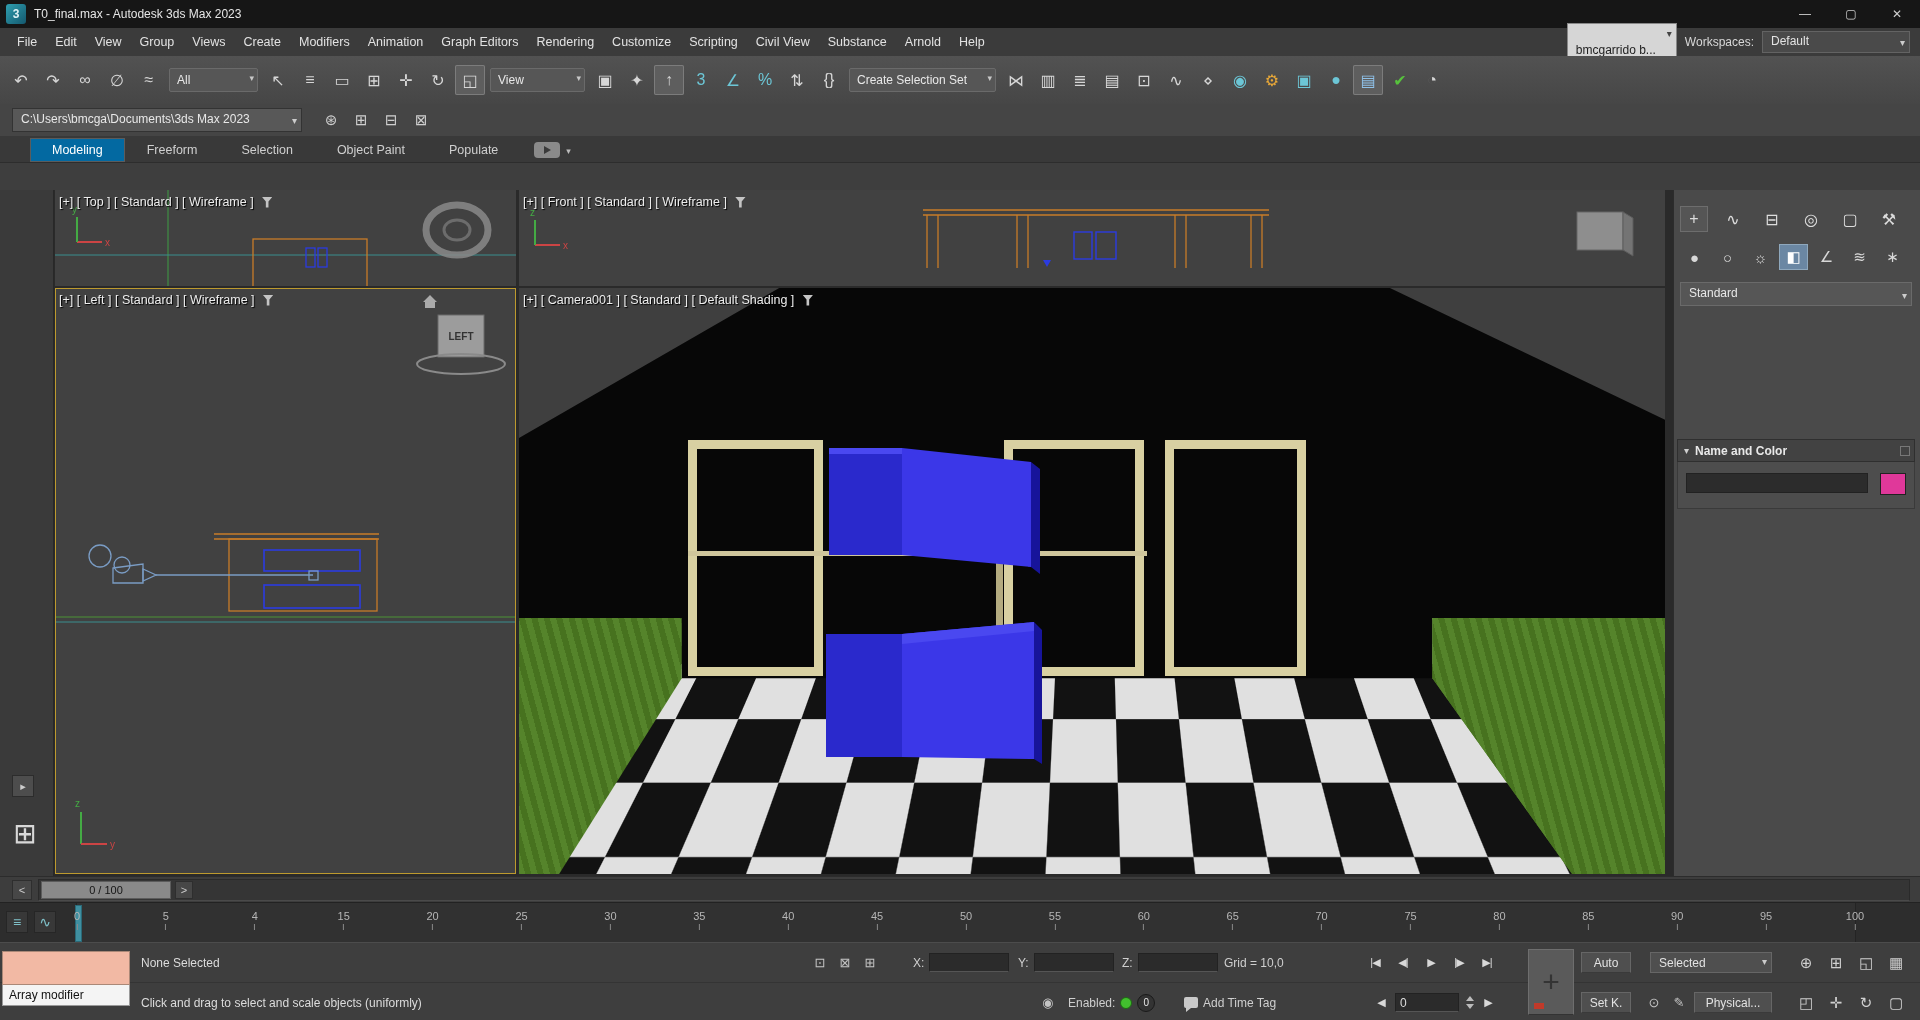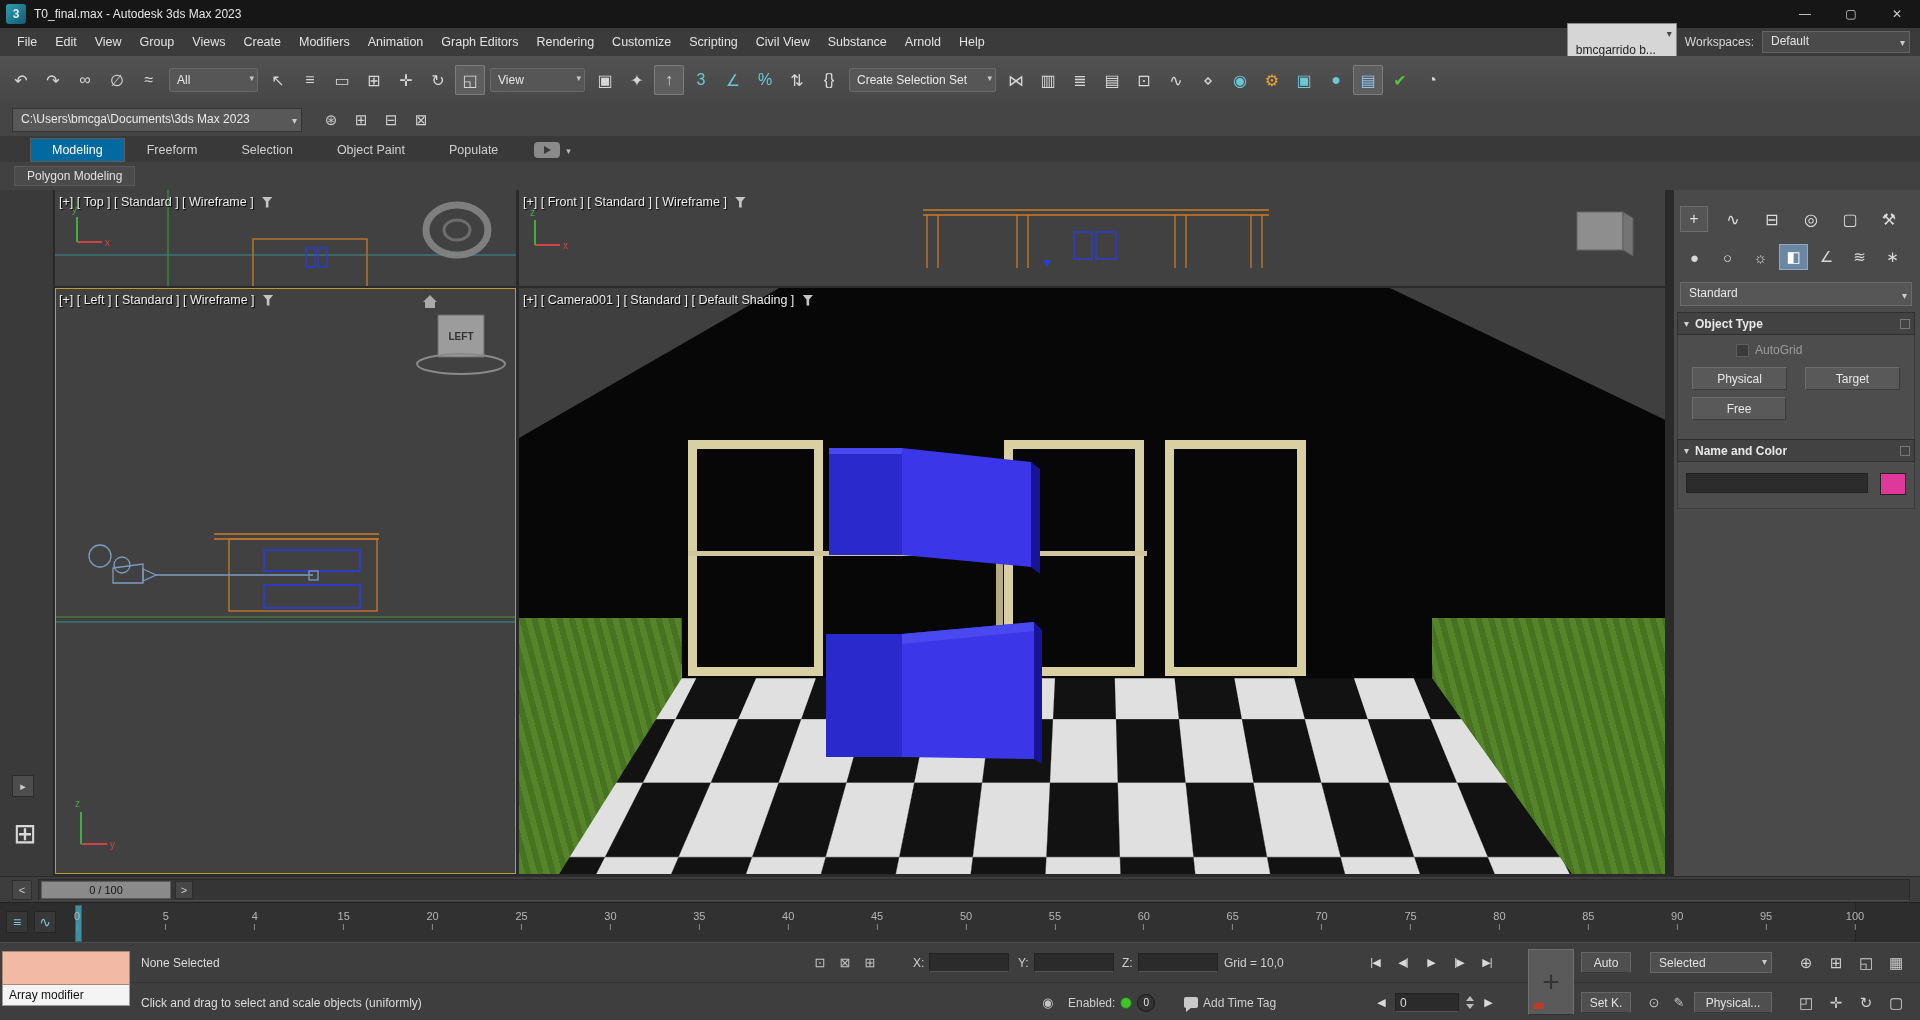--- a/index.html
+++ b/index.html
@@ -399,23 +399,20 @@
     <div class="rtab active">Modeling</div>
         <div class="rtab">Freeform</div>
         <div class="rtab">Selection</div>
         <div class="rtab">Object Paint</div>
         <div class="rtab">Populate</div>
       </div>
     <div class="media-icon"></div>
     <div class="media-arrow">▾</div>
   </div>
 
-  <div class="ribbonpanel">
-    <div class="polytab">Polygon Modeling</div>
-  </div>
 
   <div class="workarea">
 
     <div class="leftstrip">
       <div class="strip-arrow">▸</div>
       <div class="strip-grid">⊞</div>
     </div>
 
     <div class="vp vp-top">
       <svg width="461" height="96" viewBox="0 0 461 96">
@@ -567,36 +564,20 @@
       <div class="cp-cat">●</div>
           <div class="cp-cat">○</div>
           <div class="cp-cat">☼</div>
           <div class="cp-cat active">◧</div>
           <div class="cp-cat">∠</div>
           <div class="cp-cat">≋</div>
           <div class="cp-cat">∗</div>
         </div>
       <div class="cp-drop">Standard</div>
 
-      <div class="rollout ro1">
-        <div class="ro-head">
-            <span>Object Type</span>
-          </div>
-        <div class="ro-body ot">
-          <label class="autogrid">
-            <span class="cb"></span>
-            <span>AutoGrid</span>
-          </label>
-          <div class="btnrow">
-            <div class="cp-btn">Physical</div>
-            <div class="cp-btn">Target</div>
-          </div>
-          <div class="cp-btn free">Free</div>
-        </div>
-      </div>
 
       <div class="rollout ro2">
         <div class="ro-head">
             <span>Name and Color</span>
           </div>
         <div class="ro-body nc">
           <input class="name-input" style="">
           <div class="swatch" style="background: rgb(224, 56, 154);"></div>
         </div>
       </div>

